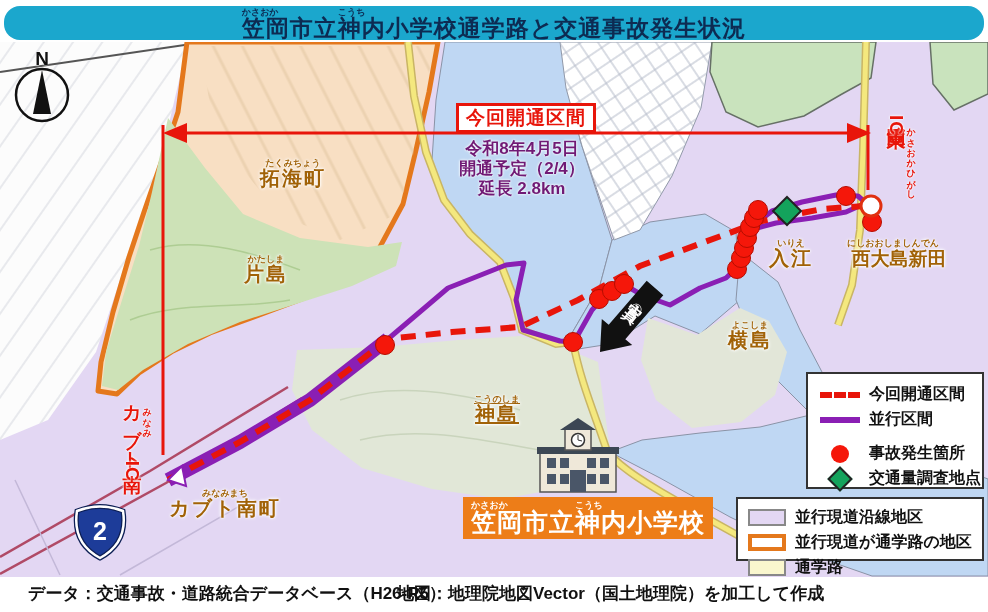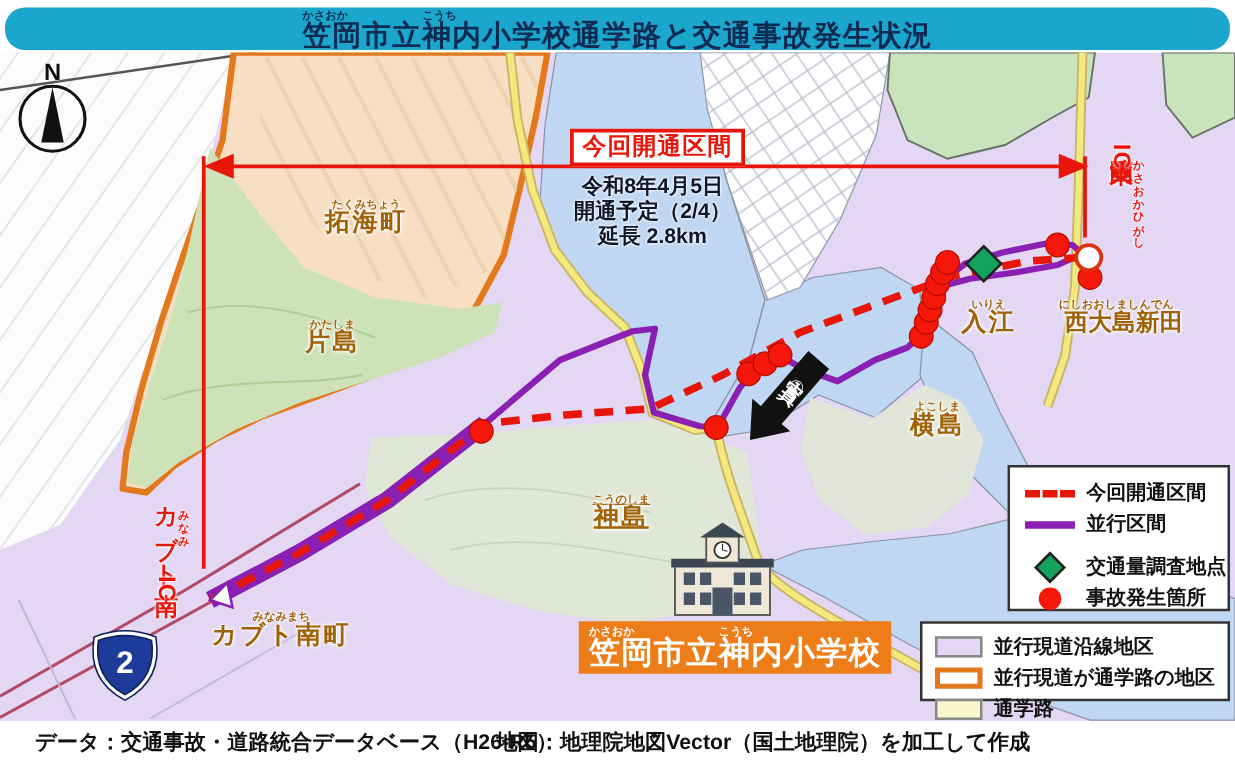--- a/index.html
+++ b/index.html
@@ -22,21 +22,21 @@
   .place.small .base{font-size:19px;letter-spacing:0;margin-left:12px;}
 
   .vplace{position:absolute;display:flex;flex-direction:row;color:#E8150A;
           text-shadow:0 0 2px #fff,0 0 3px #fff;}
   .vbase{writing-mode:vertical-rl;font-weight:bold;font-size:19px;letter-spacing:1px;line-height:20px;}
   .vfuri{writing-mode:vertical-rl;font-size:9px;margin-top:10px;line-height:10px;font-weight:bold;}
 
   
   .open-box{position:absolute;left:456px;top:103px;background:#ffffff;border:3px solid #E8150A;
             color:#E8150A;font-weight:bold;font-size:19px;line-height:22px;padding:1px 7px;letter-spacing:1px;}
-  .open-details{position:absolute;left:444px;top:139px;width:156px;text-align:center;color:#0f172a;
+  .open-details{position:absolute;left:444px;top:139px;width:156px;text-align:center;color:#701a75;
                 font-weight:bold;font-size:17px;line-height:20px;text-shadow:0 0 2px #fff,0 0 3px #fff;}
 
   .photo-label{position:absolute;left:636px;top:293px;writing-mode:vertical-rl;color:#ffffff;
                font-weight:bold;font-size:15px;letter-spacing:2px;transform:rotate(38deg);
                transform-origin:top left;}
 
   .school-box{position:absolute;left:463px;top:497px;background:#ED7D18;color:#ffffff;
               display:flex;align-items:flex-end;padding:3px 8px 4px 8px;}
   .school-box .tfuri{color:#ffffff;}
   .school-box .tbase{font-size:25px;line-height:25px;color:#ffffff;}
@@ -289,26 +289,26 @@
     <div class="lrow">
       <span class="samp-dash"></span>
       <span class="ltxt">今回開通区間</span>
     </div>
     <div class="lrow">
       <span class="samp-line"></span>
       <span class="ltxt">並行区間</span>
     </div>
     <div class="gap"></div>
     <div class="lrow">
+      <span class="samp-dot"></span>
+      <span class="ltxt">事故発生箇所</span>
+    </div>
+    <div class="lrow">
       <span class="samp-dia"></span>
       <span class="ltxt">交通量調査地点</span>
-    </div>
-    <div class="lrow">
-      <span class="samp-dot"></span>
-      <span class="ltxt">事故発生箇所</span>
     </div>
   </div>
 
   <div class="legend legend-areas">
     <div class="lrow">
       <span class="samp-area samp-lav"></span>
       <span class="ltxt">並行現道沿線地区</span>
     </div>
     <div class="lrow">
       <span class="samp-area samp-org"></span>

